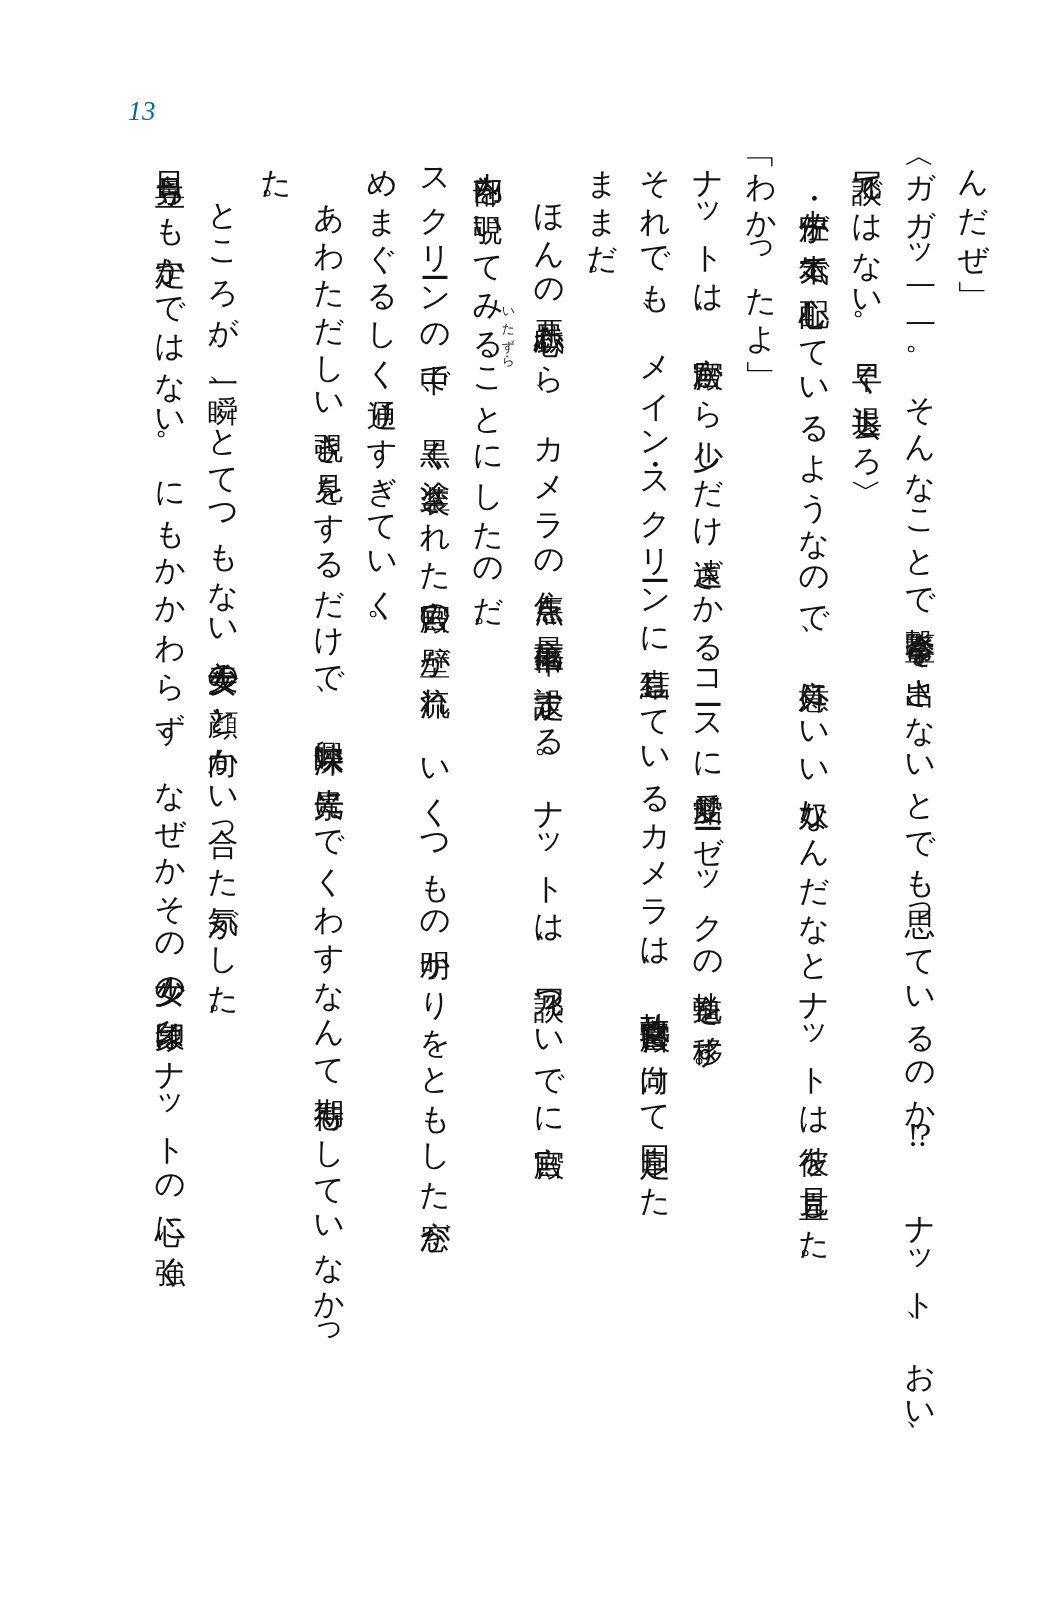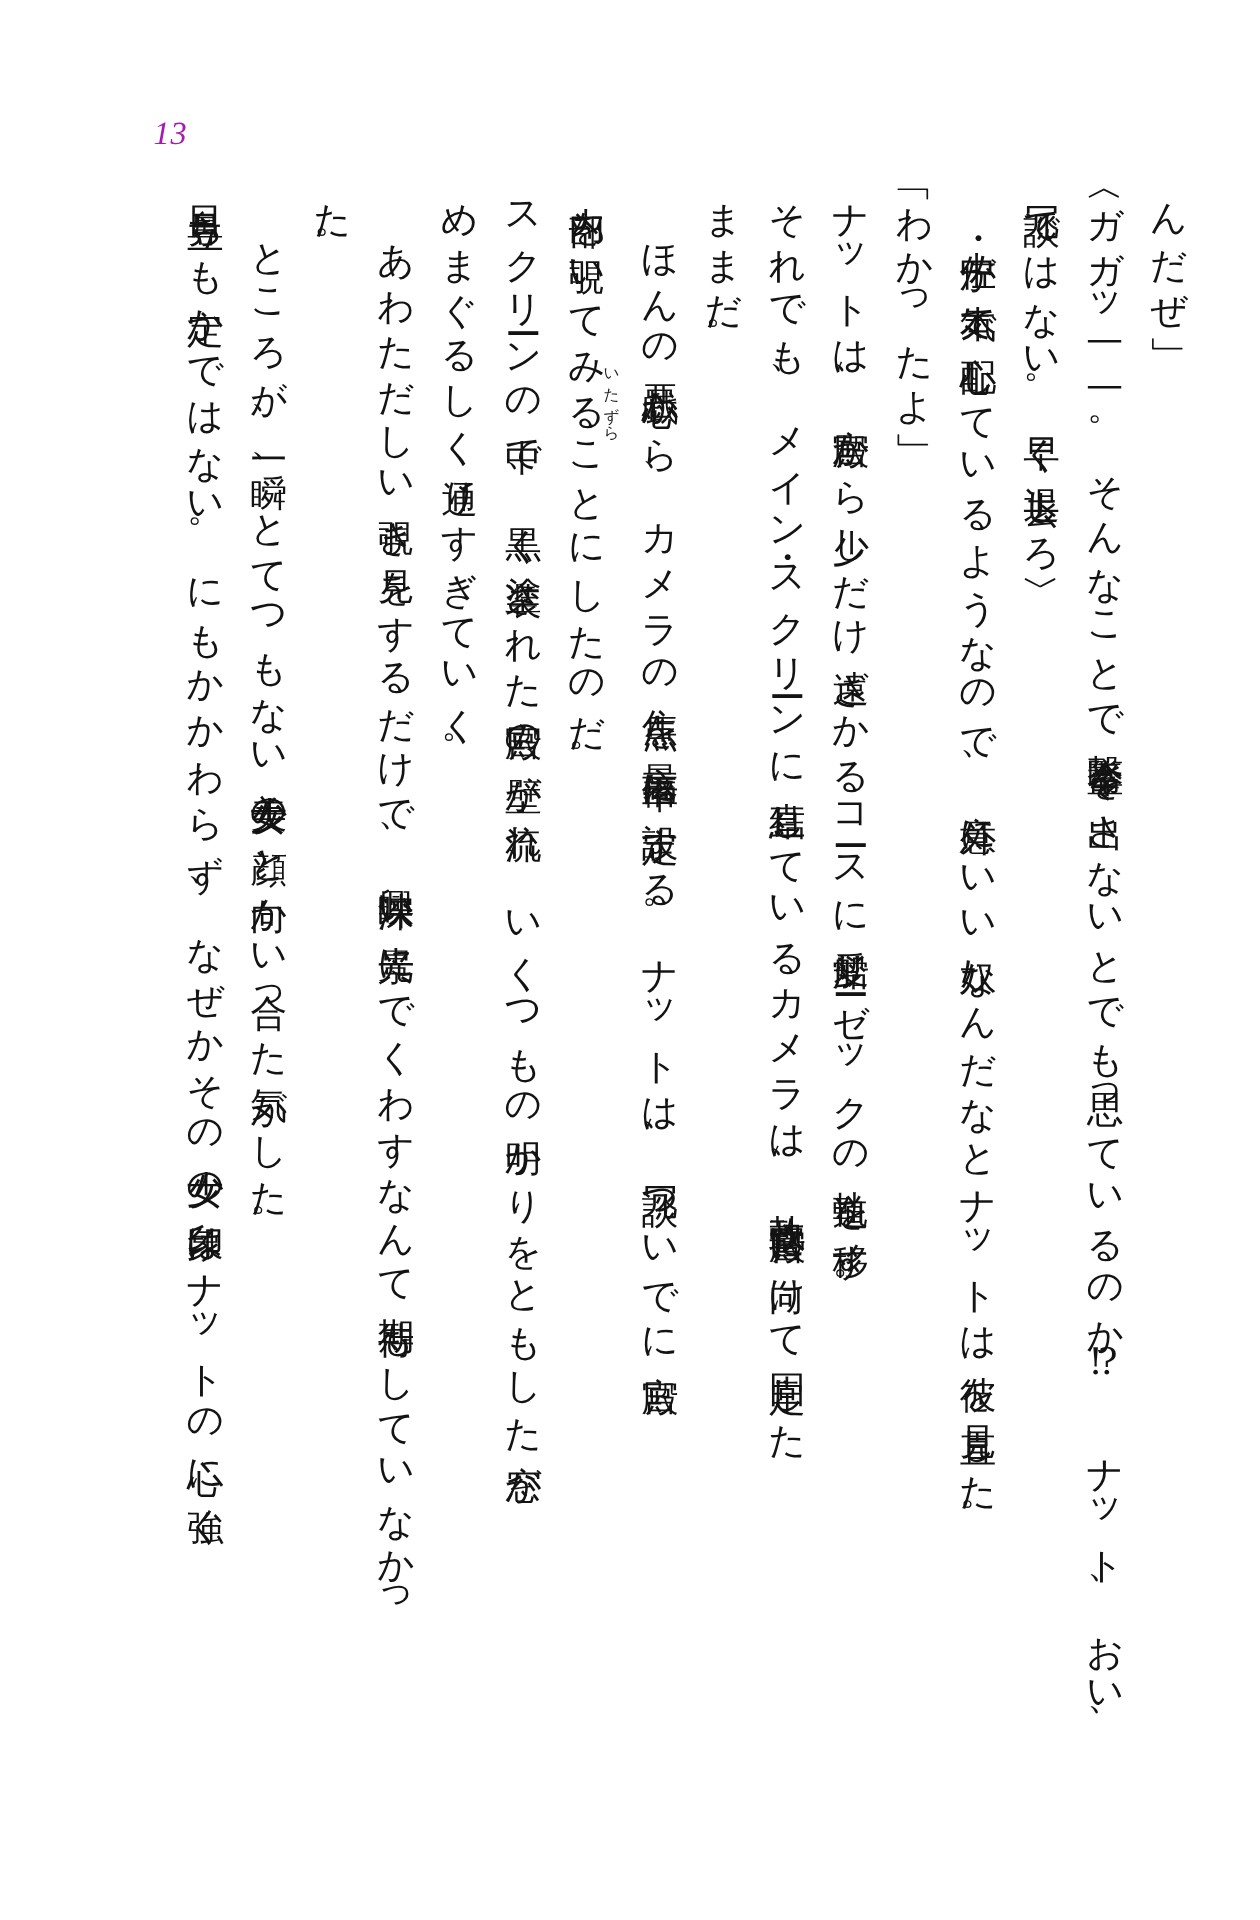--- a/index.html
+++ b/index.html
@@ -23,21 +23,21 @@
     height: 1600px;
     background: #ffffff;
   }
   .page-number {
     position: absolute;
     top: 96px;
     left: 128px;
     font-family: "Liberation Serif", "DejaVu Serif", serif;
     font-style: italic;
     font-size: 27px;
-    color: #a21caf;
+    color: #0369a1;
     letter-spacing: 0.5px;
   }
   
   .text-body {
     position: absolute;
     top: 148px;
     right: 62px;
     height: 1300px;
     width: 920px;
     display: flex;

